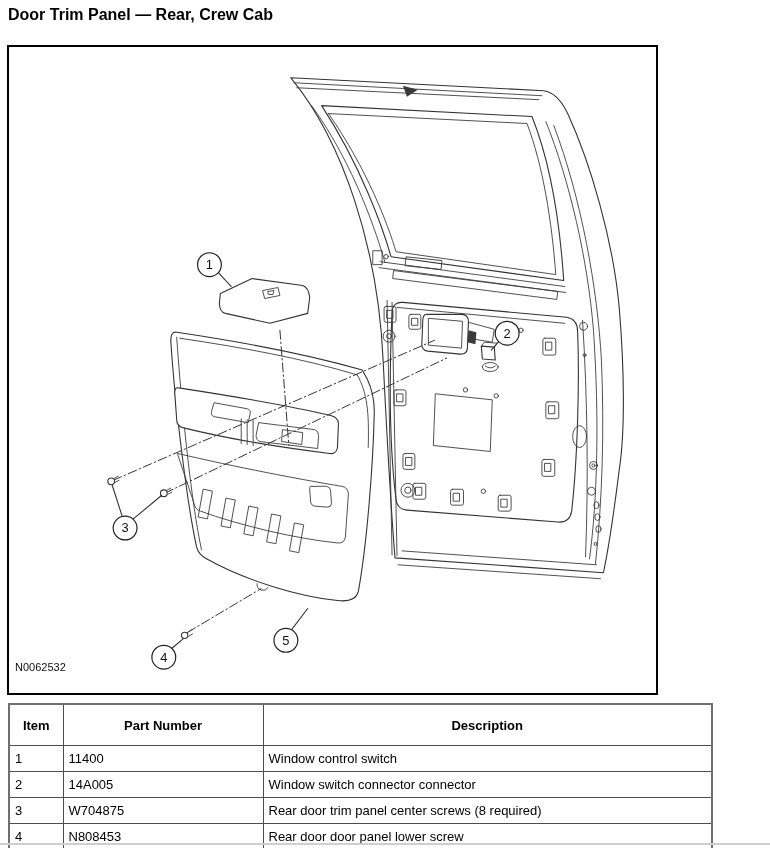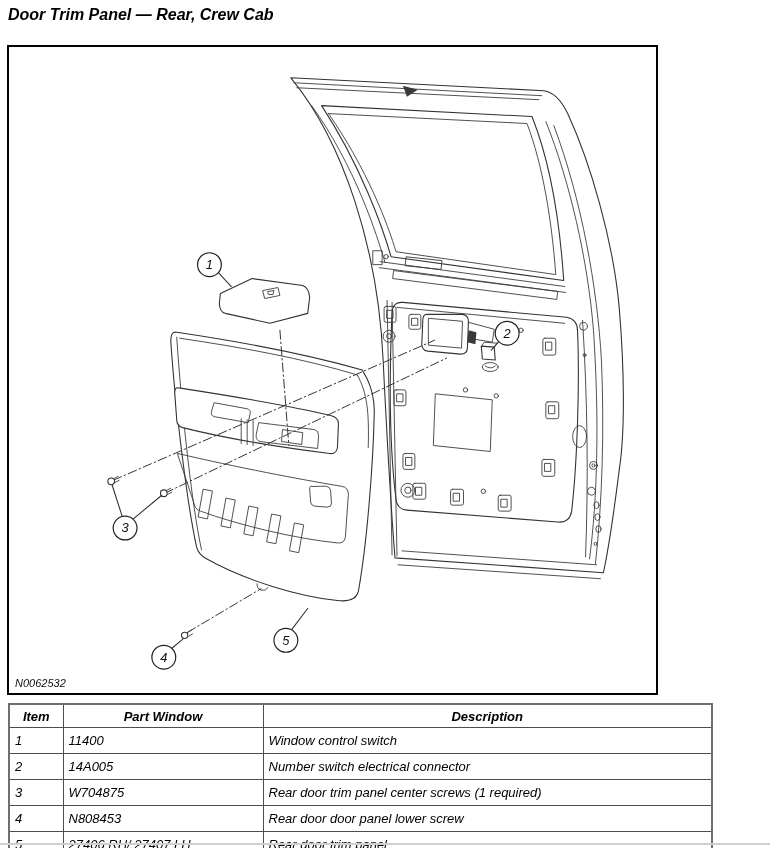--- a/index.html
+++ b/index.html
@@ -1,29 +1,29 @@
 <!DOCTYPE html>
 <html><head>
 <meta charset="utf-8">
 <style>
   html,body{margin:0;padding:0;background:#ffffff;}
   body{width:770px;height:848px;position:relative;overflow:hidden;
        font-family:"Liberation Sans","DejaVu Sans",sans-serif;color:#000;}
-  .page{position:absolute;inset:0;background:#fff;font-style:italic;}
+  .page{position:absolute;inset:0;background:#fff;}
   .title{position:absolute;left:8px;top:6px;margin:0;font-size:16px;font-weight:bold;
          letter-spacing:0;color:#000;}
   .figure-box{position:absolute;left:7px;top:45px;width:651px;height:650px;
               border:2px solid #000;box-sizing:border-box;background:#fff;}
   .figure-box svg{position:absolute;left:0;top:0;width:100%;height:100%;}
-  .fig-id{position:absolute;left:6px;bottom:4px;font-size:11px;color:#111;}
+  .fig-id{position:absolute;left:6px;bottom:20px;font-size:11px;color:#111;}
   table.parts{position:absolute;left:8px;top:703px;width:705px;border-collapse:collapse;
               table-layout:fixed;font-size:13px;background:#fff;
               border:2px solid #6f6f6f;}
   table.parts th,table.parts td{border:1px solid #4d4d4d;overflow:hidden;white-space:nowrap;}
-  table.parts th{font-weight:bold;text-align:center;height:20px;padding:1px 2px;}
+  table.parts th{font-weight:bold;text-align:center;height:20px;padding:10px 2px;}
   table.parts td{height:23px;padding:1px 5px;text-align:left;font-weight:normal;}
   .col-item{width:54px;} .col-part{width:200px;} .col-desc{width:auto;}
   .bottom-rule{position:absolute;left:0;top:843px;width:770px;height:2px;background:#cfcfcf;}
   
   .ln{fill:none;stroke:#333;stroke-width:1.1;stroke-linejoin:round;stroke-linecap:round;}
   .ln2{fill:none;stroke:#3c3c3c;stroke-width:0.9;stroke-linejoin:round;stroke-linecap:round;}
   .wh{fill:#fff;stroke:#333;stroke-width:1.1;stroke-linejoin:round;}
   .dd{fill:none;stroke:#333;stroke-width:1;stroke-dasharray:9 3 1.5 3;stroke-linecap:round;}
   .callout{fill:#fff;stroke:#222;stroke-width:1.2;}
   .callout-num{font-family:"Liberation Sans",sans-serif;font-size:13px;fill:#111;}
@@ -234,39 +234,39 @@
 
   <table class="parts">
     <colgroup>
         <col class="col-item">
         <col class="col-part">
         <col class="col-desc">
       </colgroup>
     <thead>
       <tr>
         <th>Item</th>
-        <th>Part Window</th>
+        <th>Part Number</th>
         <th>Description</th>
       </tr>
     </thead>
     <tbody>
       <tr>
         <td>1</td>
         <td>11400</td>
         <td>Window control switch</td>
       </tr>
       <tr>
         <td>2</td>
         <td>14A005</td>
-        <td>Number switch electrical connector</td>
+        <td>Window switch connector connector</td>
       </tr>
       <tr>
         <td>3</td>
         <td>W704875</td>
-        <td>Rear door trim panel center screws (1 required)</td>
+        <td>Rear door trim panel center screws (8 required)</td>
       </tr>
       <tr>
         <td>4</td>
         <td>N808453</td>
         <td>Rear door door panel lower screw</td>
       </tr>
       <tr>
         <td>5</td>
         <td>27406 RH/ 27407 LH</td>
         <td>Rear door trim panel</td>

